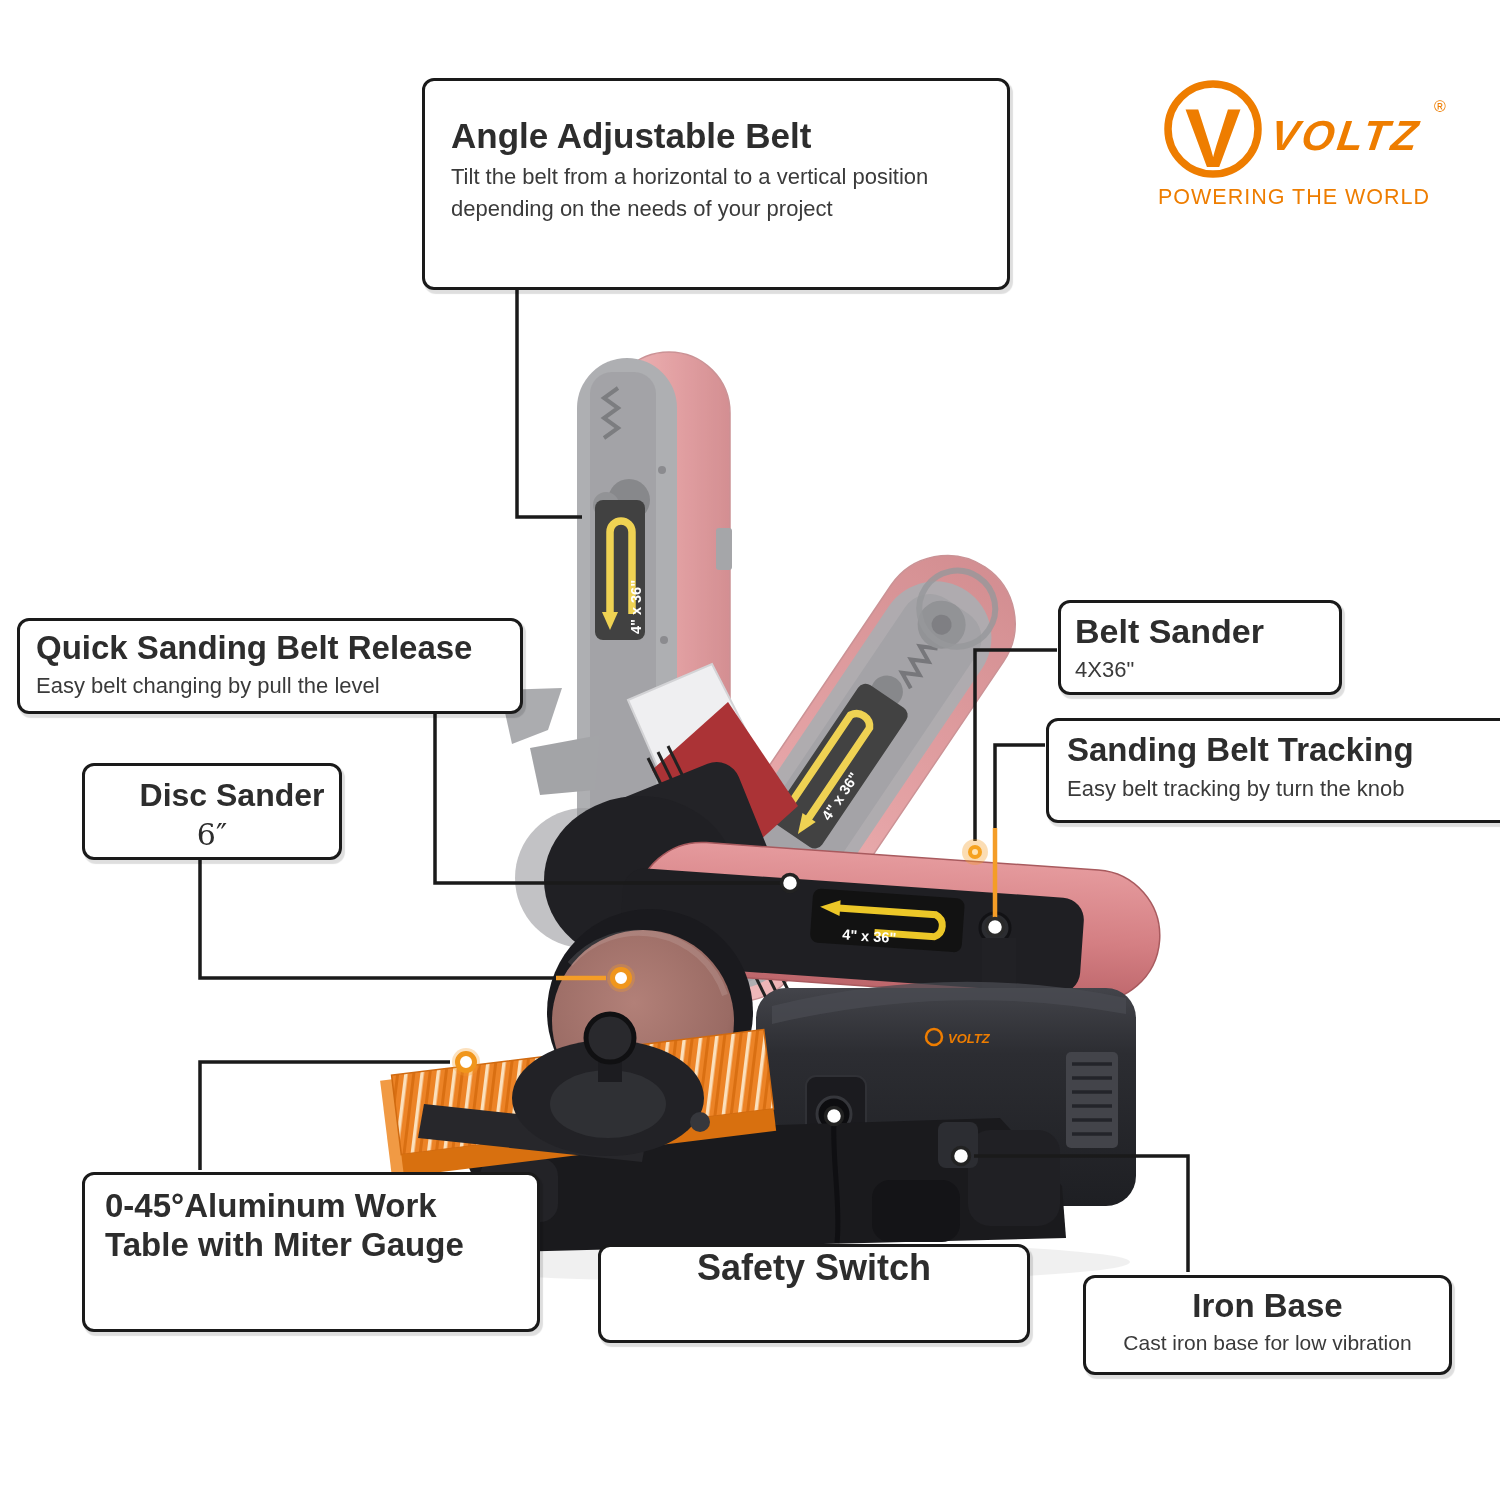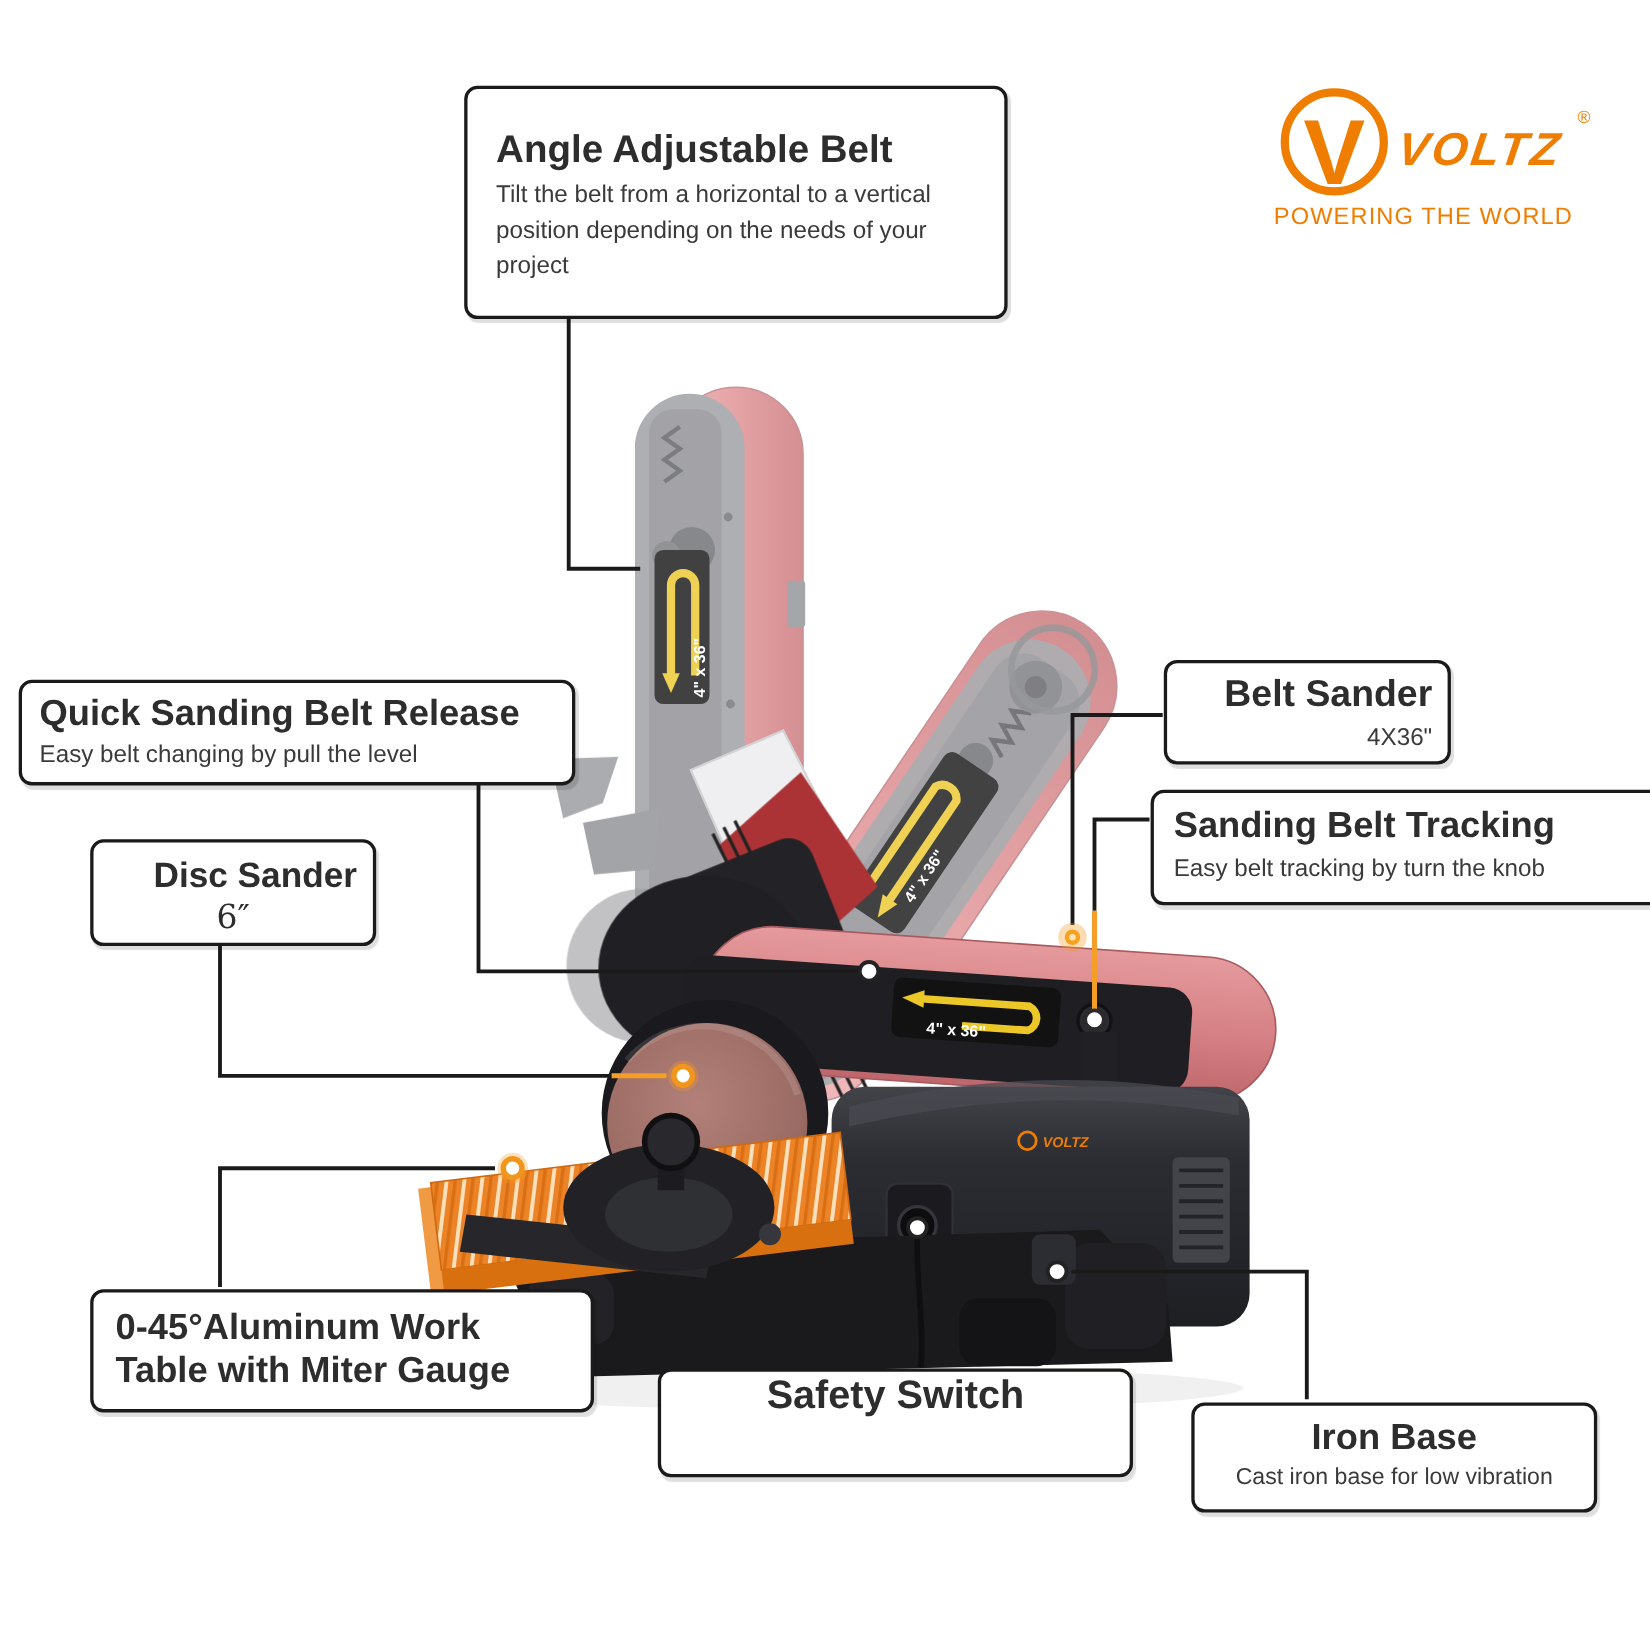--- a/index.html
+++ b/index.html
@@ -8,41 +8,41 @@
   #machine,#connectors{position:absolute;left:0;top:0;width:1500px;height:1500px;}
   #connectors{z-index:5;}
   #machine{z-index:1;}
   svg text{font-family:"Liberation Sans",sans-serif;}
 
   .callout{position:absolute;z-index:10;background:#ffffff;border:3.5px solid #1a1a1a;
            border-radius:12px;box-sizing:border-box;box-shadow:2.5px 3.5px 1px rgba(0,0,0,.13);}
   .callout-title{font-weight:bold;color:#2d2d2d;line-height:1.18;}
   .callout-desc{color:#3a3a3a;white-space:pre-wrap;line-height:1.45;}
 
-  #co-angle{left:422px;top:78px;width:494px;height:212px;padding:34px 26px 0 26px;}
+  #co-angle{left:422px;top:78px;width:588px;height:212px;padding:34px 26px 0 26px;}
   #co-angle .callout-title{font-size:35px;}
   #co-angle .callout-desc{font-size:22px;margin-top:5px;}
 
   #co-release{left:17px;top:618px;width:506px;height:96px;padding:8px 16px 0 16px;}
   #co-release .callout-title{font-size:33px;}
   #co-release .callout-desc{font-size:22px;margin-top:2px;}
 
   #co-disc{left:82px;top:763px;width:260px;height:97px;text-align:center;padding-top:11px;}
   #co-disc .callout-title{font-size:32px;padding-left:40px;}
   #co-disc .disc-size{font-family:"DejaVu Serif",serif;font-size:30px;color:#2d2d2d;margin-top:2px;}
 
-  #co-belt{left:1058px;top:600px;width:261px;height:95px;padding:8px 14px 0 14px;text-align:right;}
+  #co-belt{left:1058px;top:600px;width:284px;height:95px;padding:8px 24px 0 14px;}
   #co-belt .callout-title{font-size:34px;}
   #co-belt .callout-desc{font-size:22px;margin-top:3px;}
 
   #co-tracking{left:1046px;top:718px;width:508px;height:105px;padding:10px 18px 0 18px;}
   #co-tracking .callout-title{font-size:33px;}
   #co-tracking .callout-desc{font-size:22px;margin-top:3px;}
 
-  #co-table{left:82px;top:1172px;width:458px;height:112px;padding:12px 20px 0 20px;}
+  #co-table{left:82px;top:1172px;width:458px;height:160px;padding:12px 20px 0 20px;}
   #co-table .callout-title{font-size:33px;}
   #co-table .callout-desc{font-size:22px;margin-top:9px;}
 
   #co-safety{left:598px;top:1244px;width:432px;height:99px;display:flex;justify-content:center;}
   #co-safety .callout-title{font-size:36px;}
 
   #co-iron{left:1083px;top:1275px;width:369px;height:100px;text-align:center;padding-top:9px;}
   #co-iron .callout-title{font-size:33px;}
   #co-iron .callout-desc{font-size:21px;margin-top:2px;}
 

